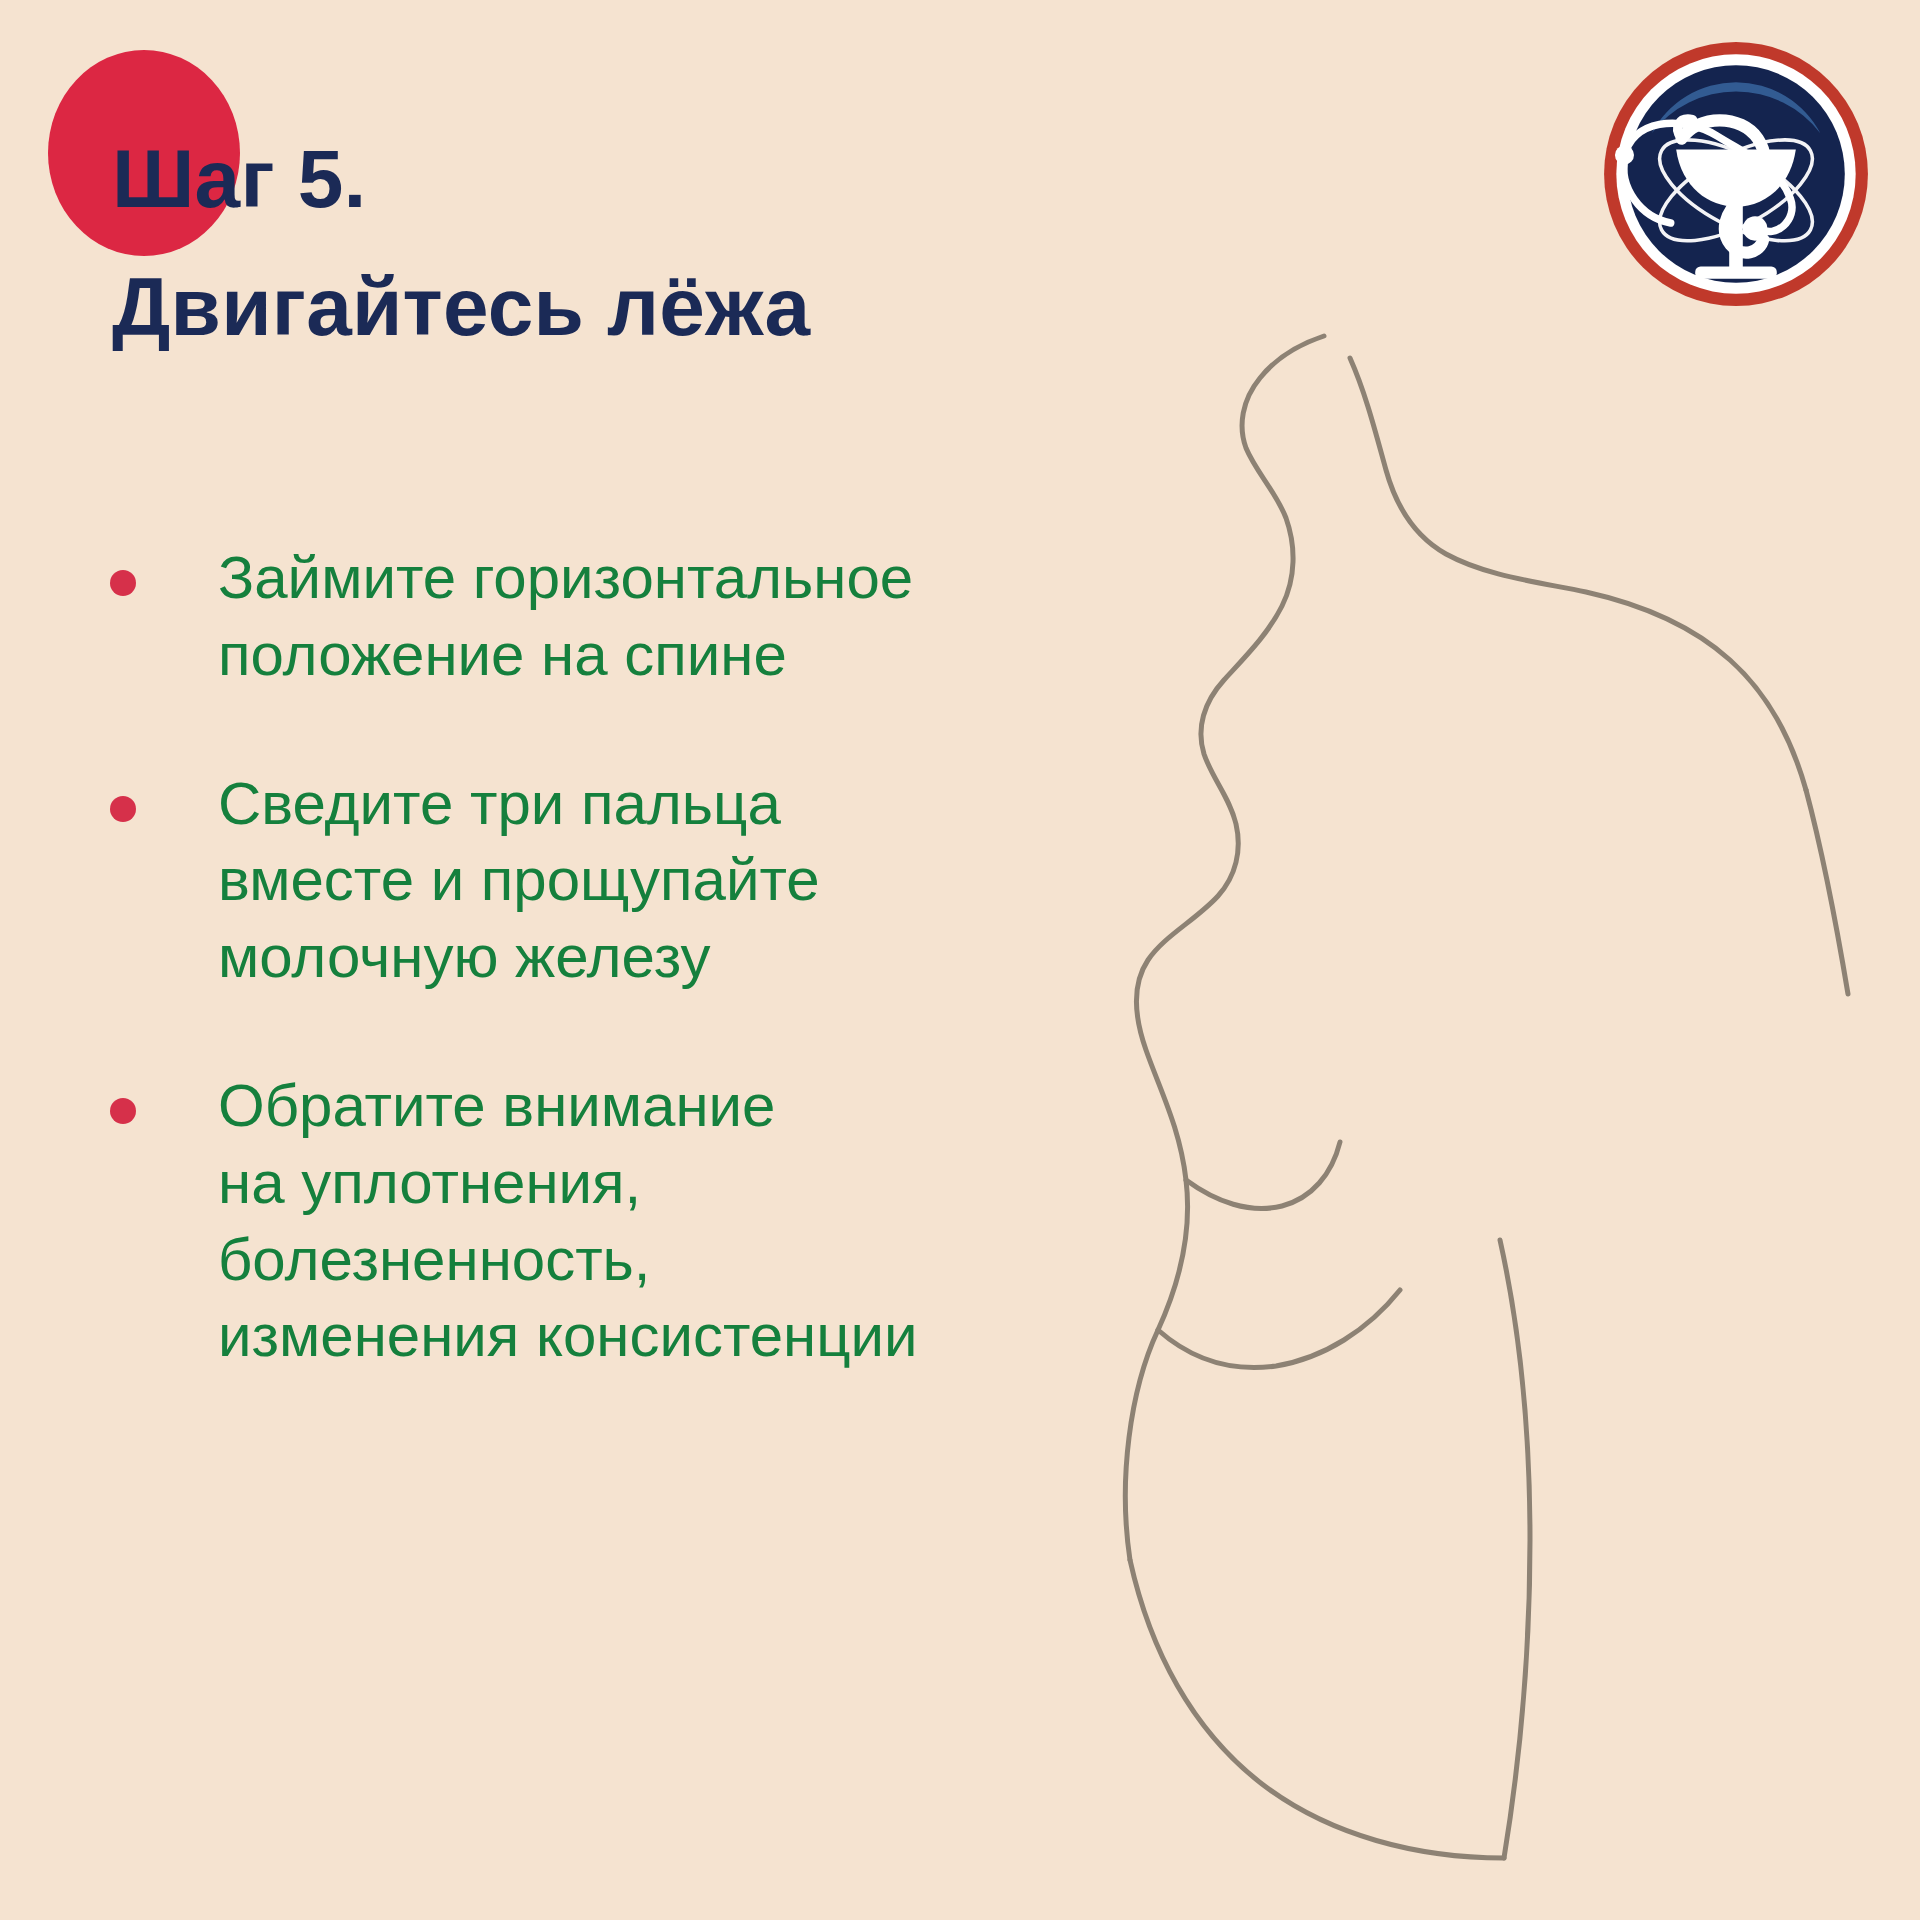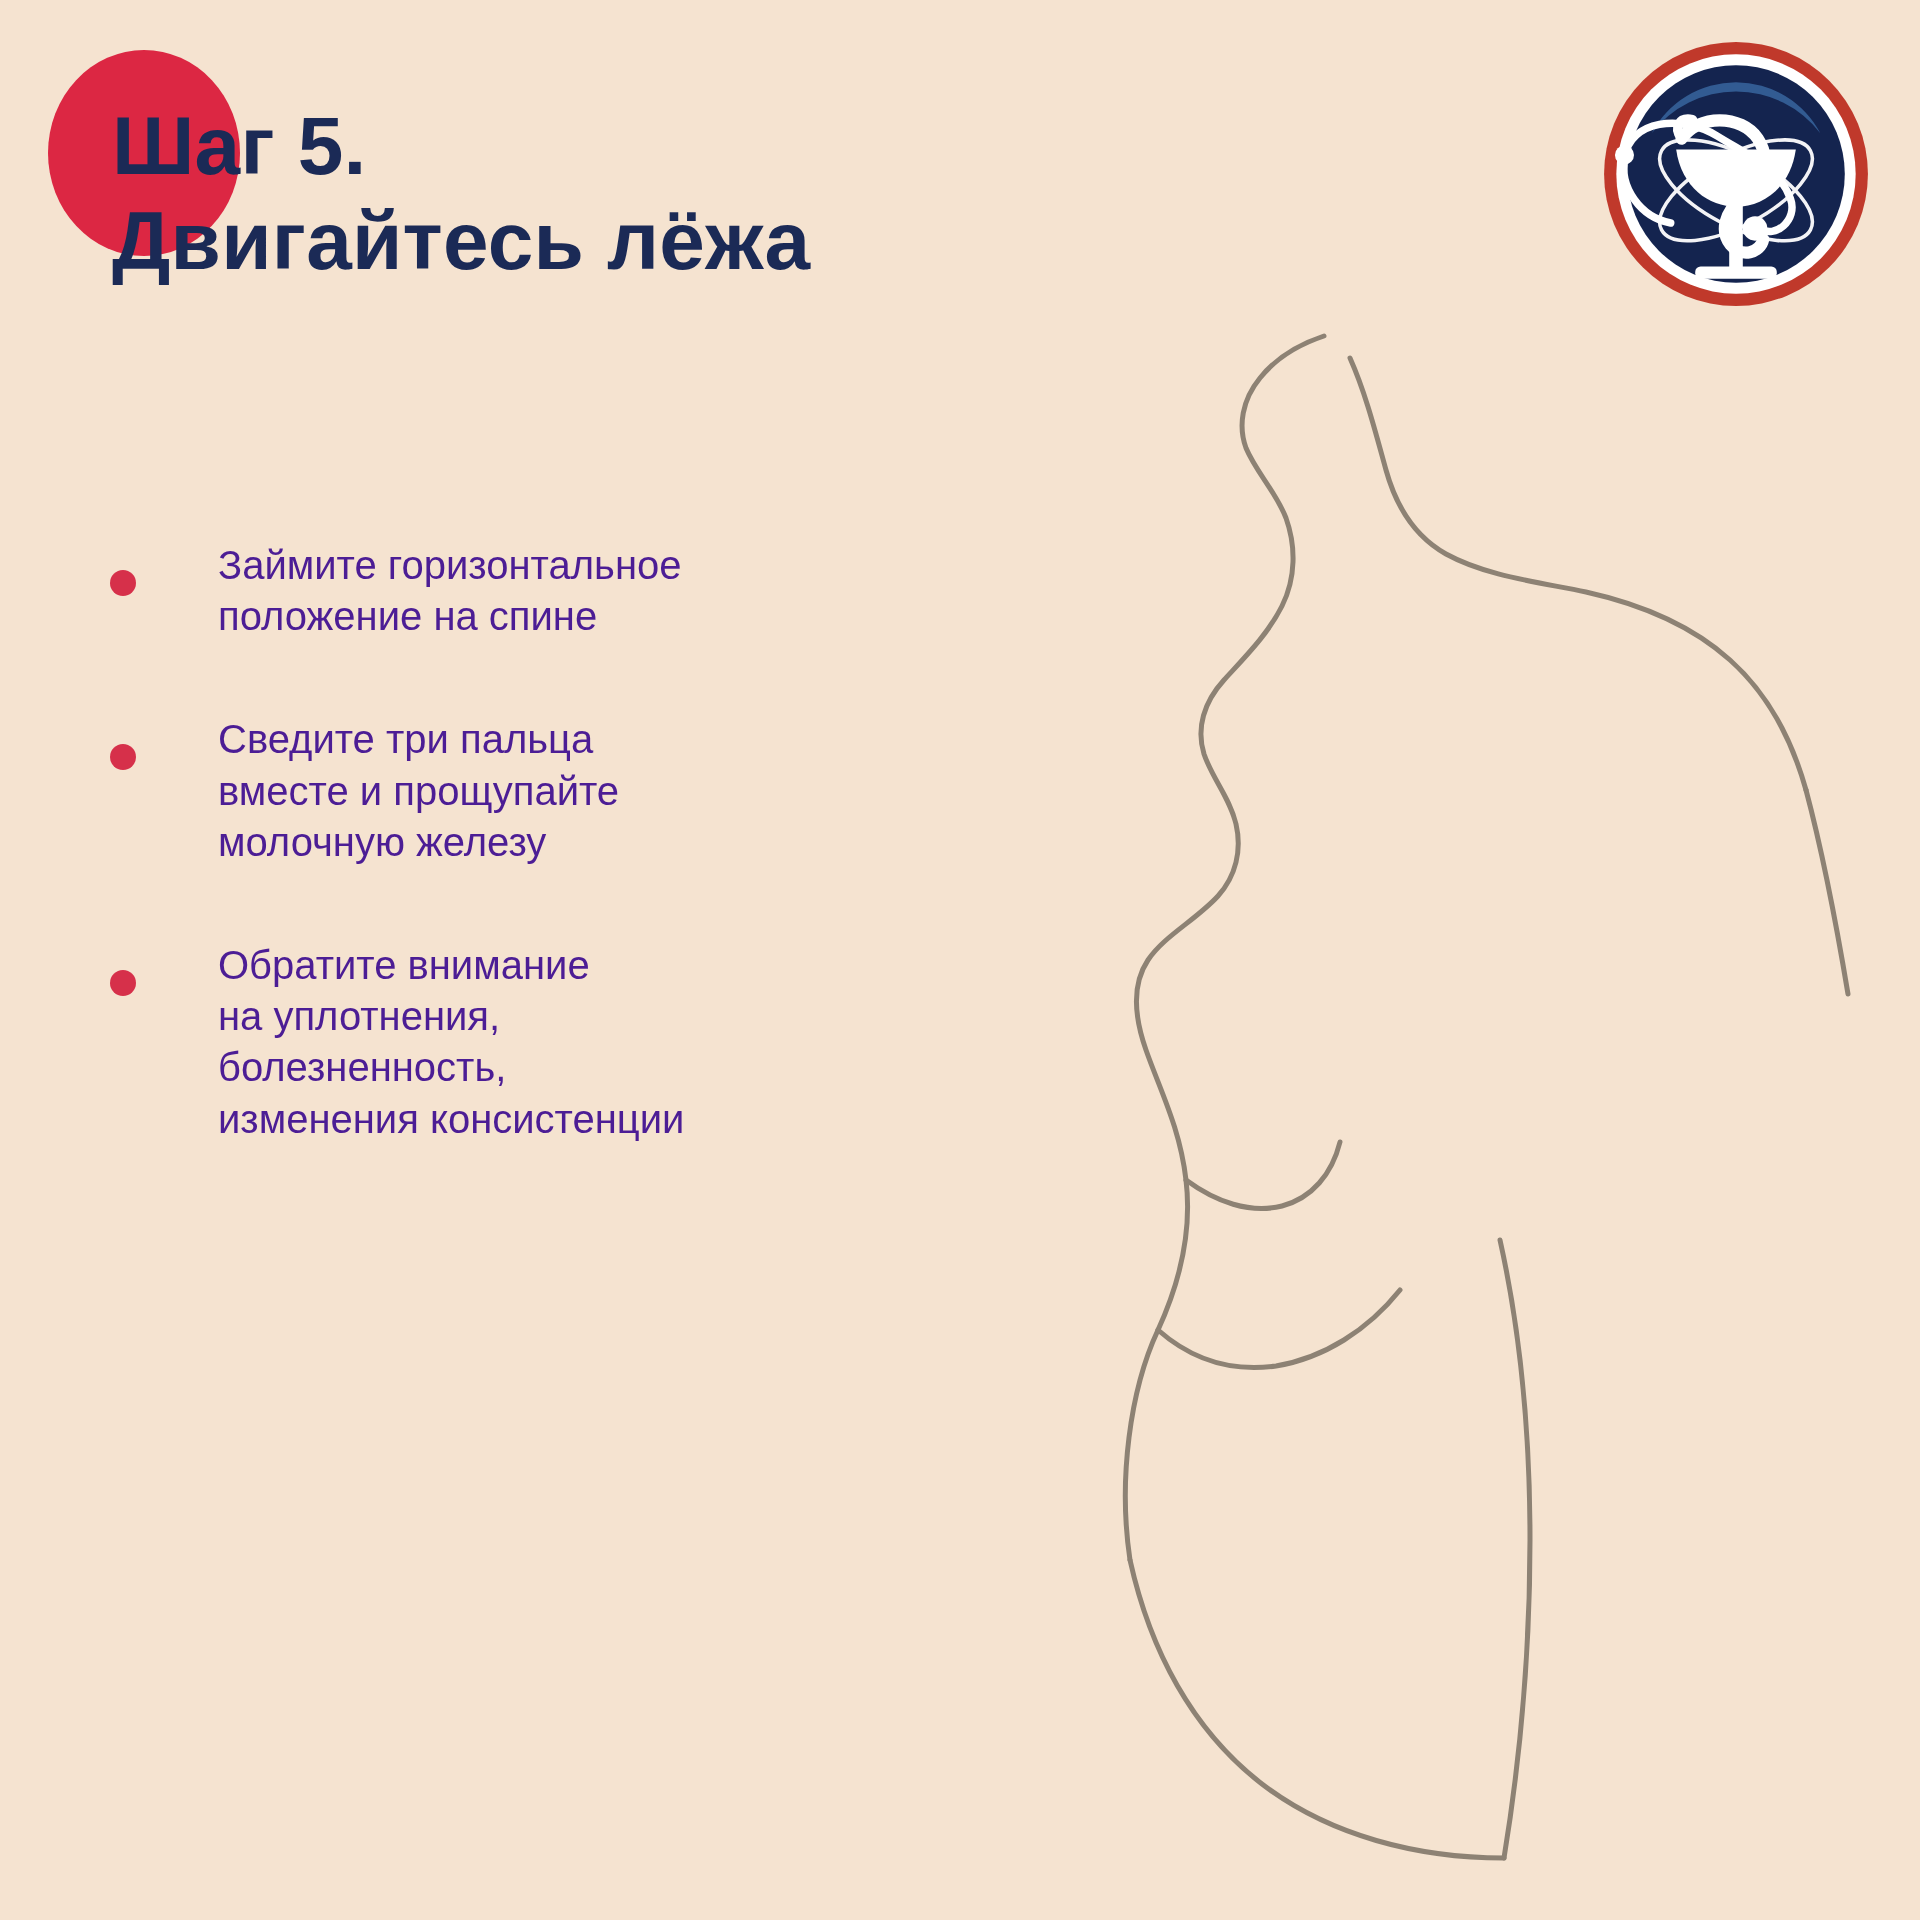--- a/index.html
+++ b/index.html
@@ -49,20 +49,21 @@
   }
   .title-line {
     position: relative;
     z-index: 1;
     color: #1b2a56;
     font-size: 82px;
     font-weight: bold;
     line-height: 1.16;
     letter-spacing: 0.2px;
     white-space: nowrap;
+    margin-top: 33px;
   }
 
   
   #bullets {
     position: absolute;
     left: 110px;
     top: 540px;
     width: 1040px;
   }
   .bullet-row {
@@ -75,22 +76,22 @@
     flex: 0 0 auto;
     width: 26px;
     height: 26px;
     border-radius: 50%;
     background: #d6304a;
     margin-top: 30px;
     margin-right: 82px;
   }
   .bullet-text {
     flex: 1 1 auto;
-    color: #4c1d95;
-    font-size: 40px;
+    color: #15803d;
+    font-size: 60px;
     line-height: 1.28;
     font-weight: normal;
     white-space: pre-line;
   }
 
   
   #figure {
     position: absolute;
     left: 1100px;
     top: 330px;

